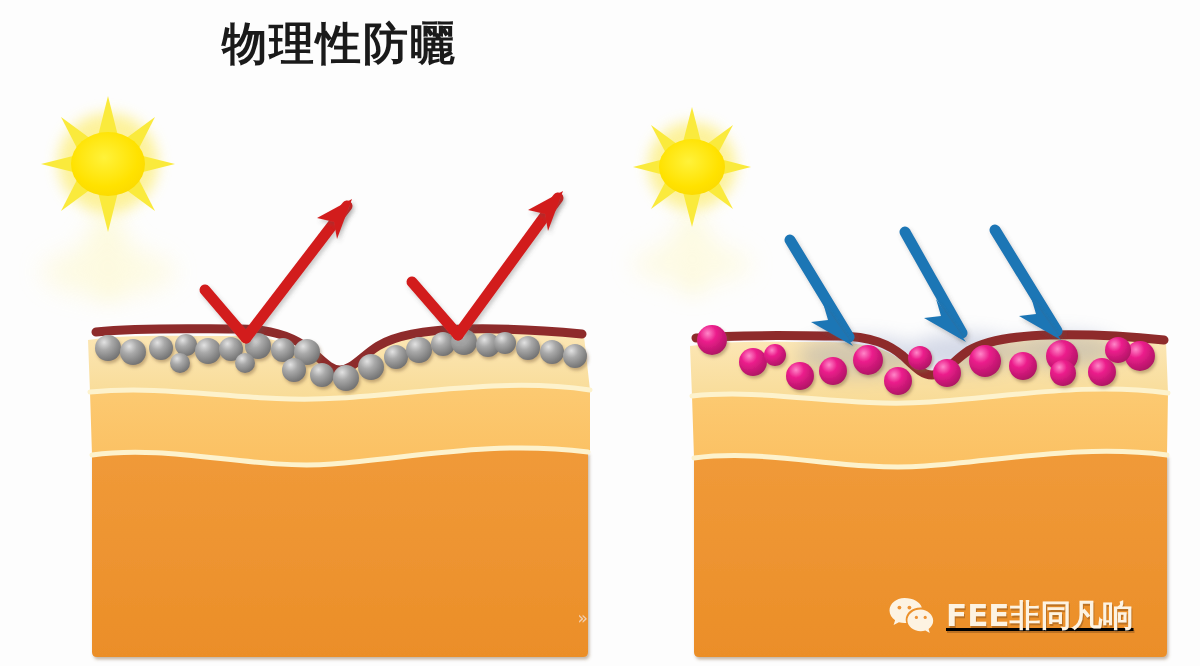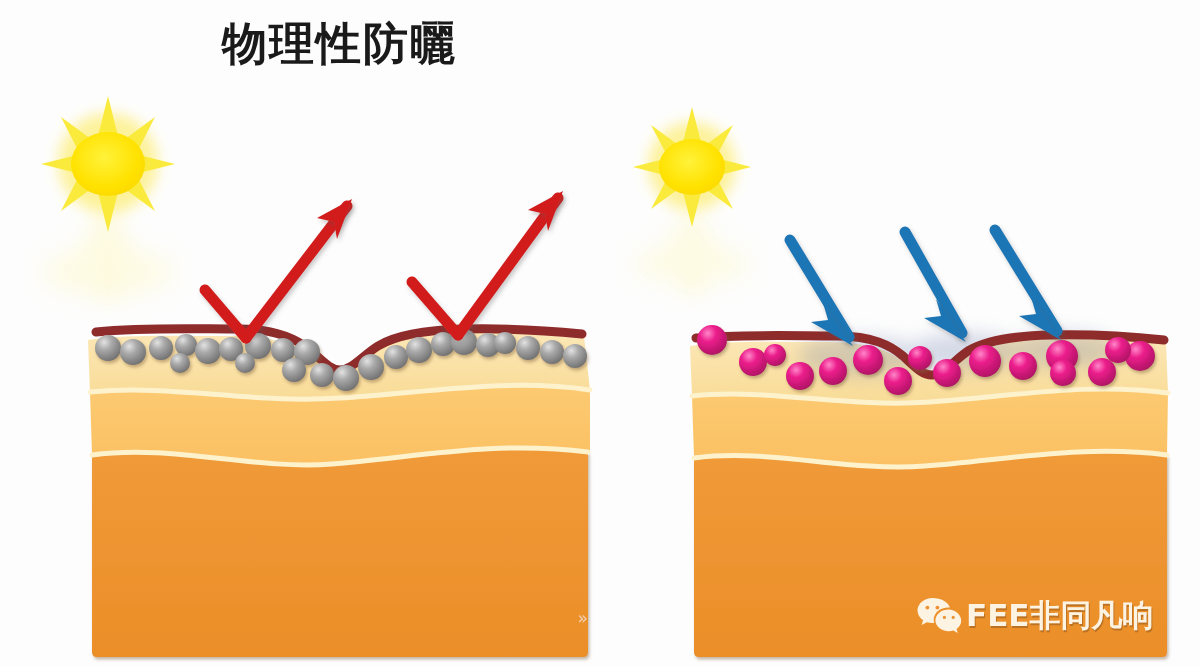--- a/index.html
+++ b/index.html
@@ -20,24 +20,25 @@
     letter-spacing:2px;
     color:#1a1a1a;
     white-space:nowrap;
   }
   #title-left{left:222px;top:14px;}
   #title-right{left:812px;top:14px;}
 
   
   #watermark{
     position:absolute;
-    left:916px;top:588px;
+    left:888px;top:588px;
     width:240px;height:56px;
     display:flex;align-items:center;
-    gap:4px;
+    gap:12px;
+    text-decoration:underline;
   }
   #wm-icon{width:46px;height:40px;position:relative;flex:0 0 auto;}
   #wm-text{
     font-family:"DejaVu Sans","Liberation Sans",sans-serif;
     font-weight:700;
     font-size:31px;
     color:#fdf3e2;
     text-shadow:1px 2px 0 rgba(150,90,30,.55);
     letter-spacing:0px;
     white-space:nowrap;

